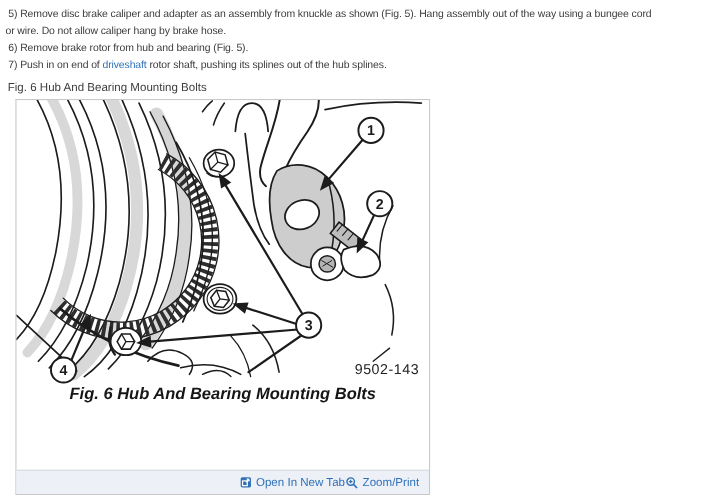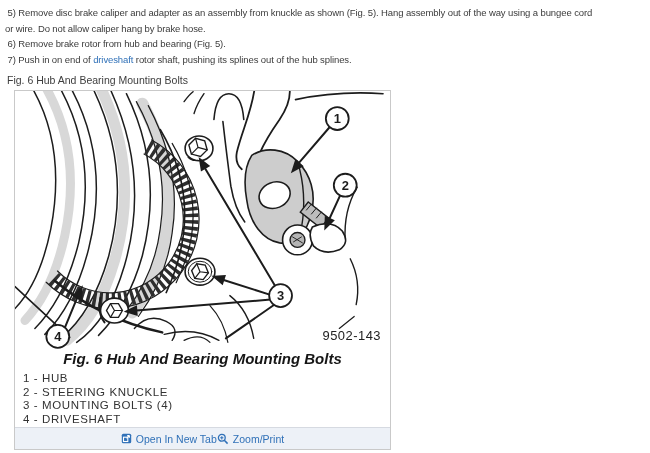--- a/index.html
+++ b/index.html
@@ -13,21 +13,21 @@
   .fig-label{margin:7px 0 4px 7px;font-size:10.5px;color:#3d3d3d;}
   
   .fig-box{margin-left:14px;width:377px;height:360px;border:1px solid #c9c9c9;background:#fff;
            box-sizing:border-box;display:flex;flex-direction:column;}
   .fig-art{flex:0 0 auto;}
   .fig-caption{flex:0 0 auto;text-align:center;font-size:15px;font-weight:bold;font-style:italic;
                color:#161616;margin-top:1px;}
   .fig-legend{flex:0 0 auto;padding:5px 0 0 8px;font-size:11.5px;letter-spacing:0.6px;
               line-height:13.5px;color:#333;}
   .fig-footer{margin-top:auto;height:21px;background:#edf1f7;border-top:1px solid #d6dae1;
-              display:flex;align-items:center;justify-content:center;padding:0 9px;
+              display:flex;align-items:center;justify-content:flex-end;padding:0 9px;
               font-size:10.5px;}
   .fig-footer a{color:#3071b8;text-decoration:none;display:flex;align-items:center;gap:4px;cursor:pointer;}
   .fig-footer svg{display:block;}
   text.callout{font-size:13px;font-weight:600;fill:#1c1c1c;}
   text.dwgnum{font-size:13px;letter-spacing:0.5px;fill:#222;}
 </style>
 </head>
 <body>
 
 <div class="page">
@@ -160,26 +160,20 @@
           <circle cx="43" cy="246" r="11.5" fill="#fff" stroke-width="1.8"></circle>
           <text class="callout" x="43" y="250.5" text-anchor="middle" stroke="none">4</text>
         </g>
 
         <text class="dwgnum" x="368" y="250" text-anchor="end" stroke="none">9502-143</text>
       </g>
     </svg>
 
     <div class="fig-caption">Fig. 6 Hub And Bearing Mounting Bolts</div>
 
-    <div class="fig-legend">
-      <div>1 - HUB</div>
-      <div>2 - STEERING KNUCKLE</div>
-      <div>3 - MOUNTING BOLTS (4)</div>
-      <div>4 - DRIVESHAFT</div>
-    </div>
 
     <div class="fig-footer">
       <a>
         <svg width="11" height="11" viewBox="0 0 11 11">
           <rect x="0.8" y="0.8" width="9.4" height="9.4" rx="1.5" fill="#3071b8"></rect>
           <rect x="2.5" y="4.2" width="4.3" height="4.3" fill="none" stroke="#fff" stroke-width="1.1"></rect>
           <path d="M 5.6,5.4 L 8.4,2.6 M 8.4,2.6 L 6.2,2.6 M 8.4,2.6 L 8.4,4.8" stroke="#fff" stroke-width="1.1" fill="none"></path>
         </svg>
         <span>Open In New Tab</span>
       </a>

